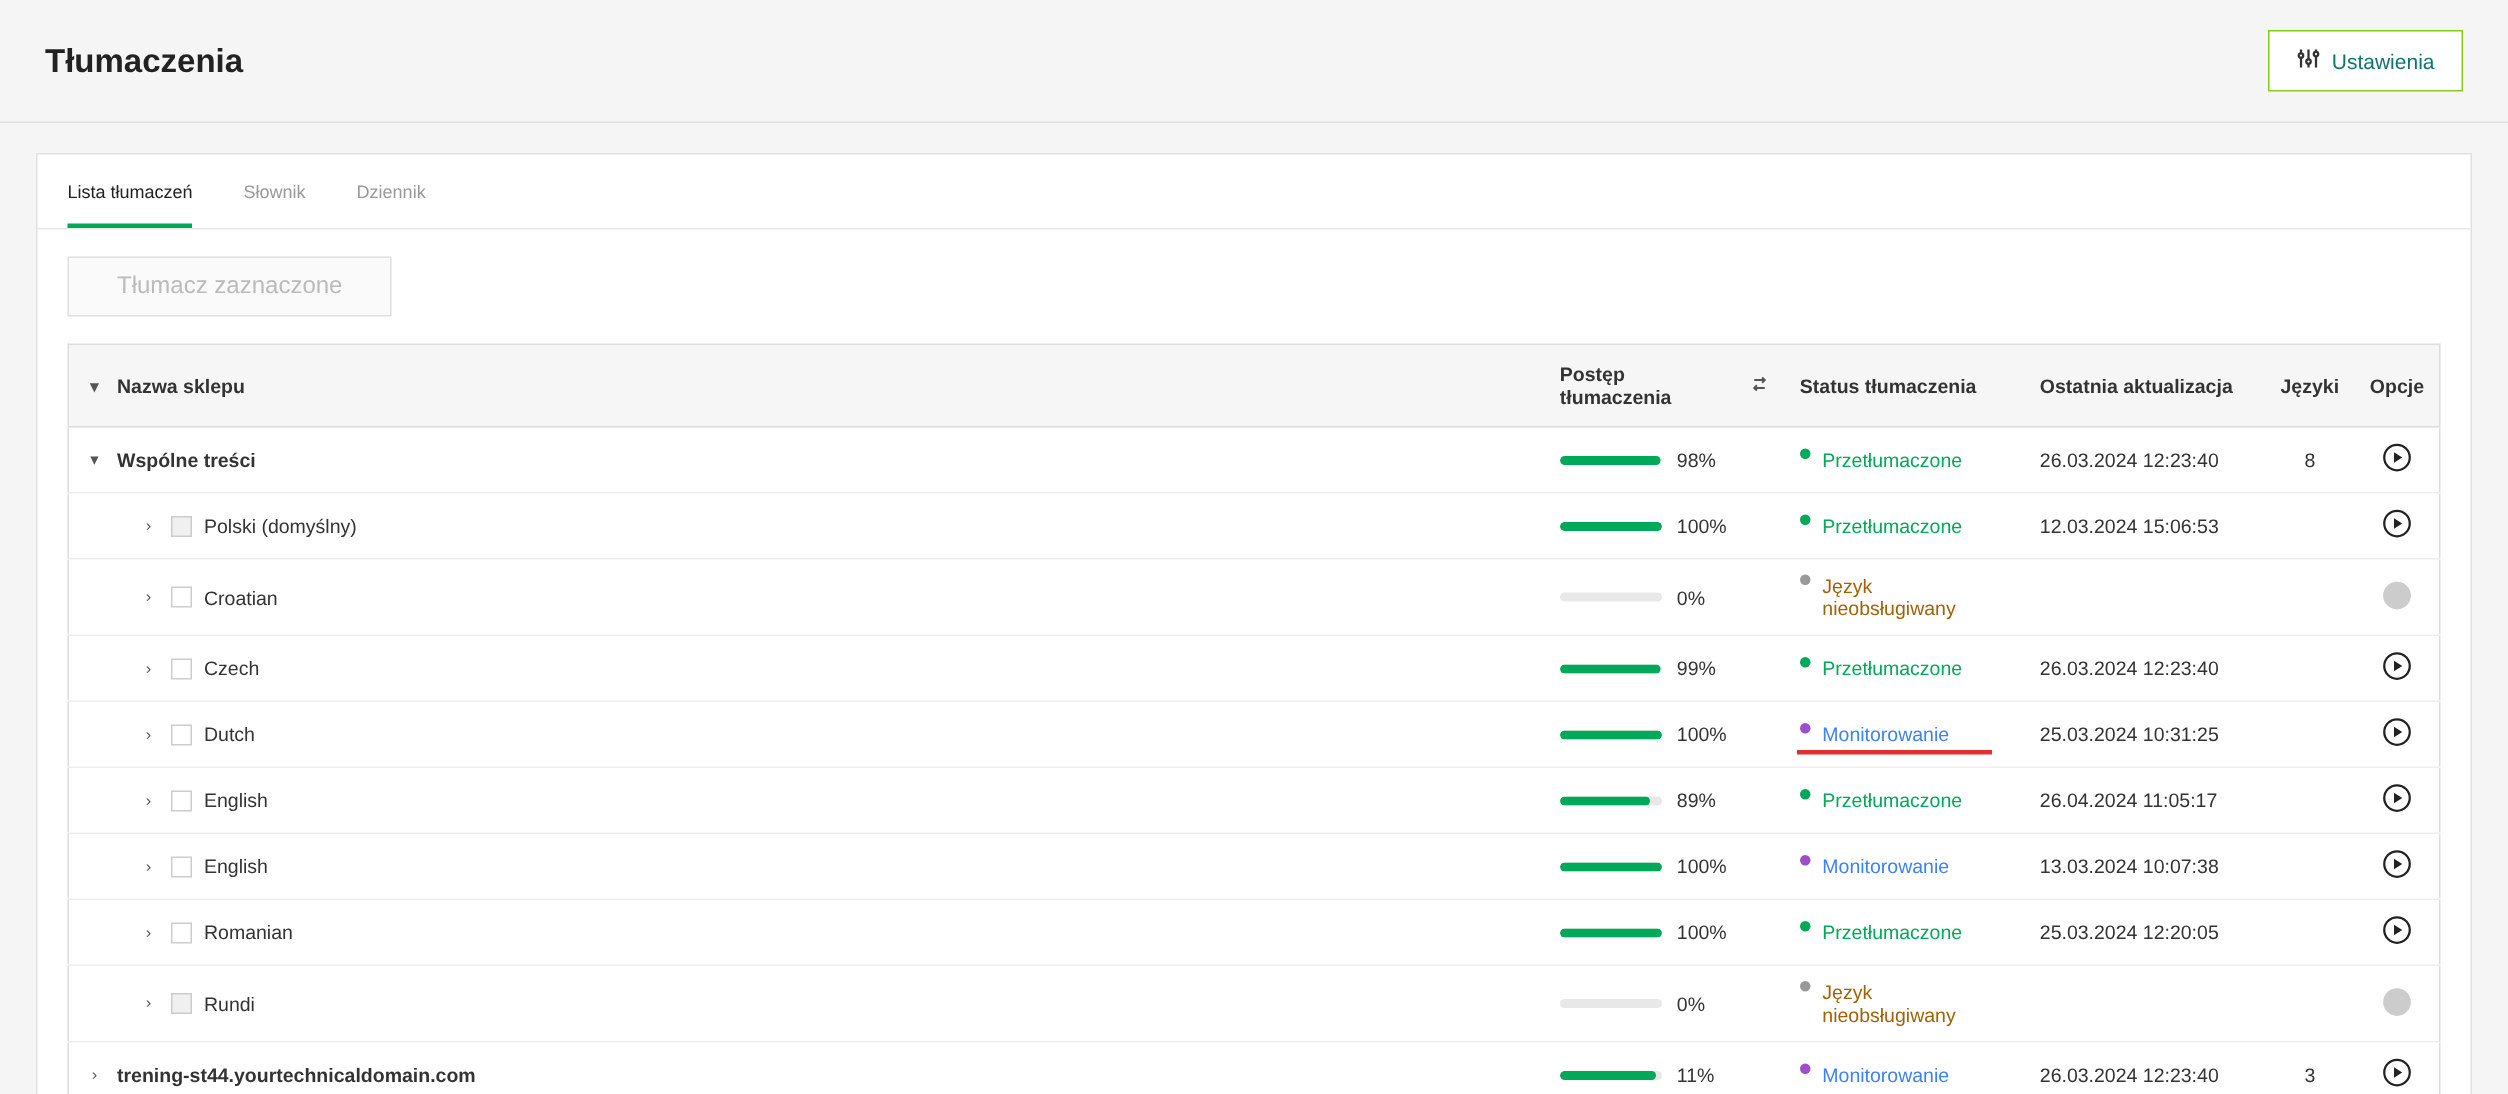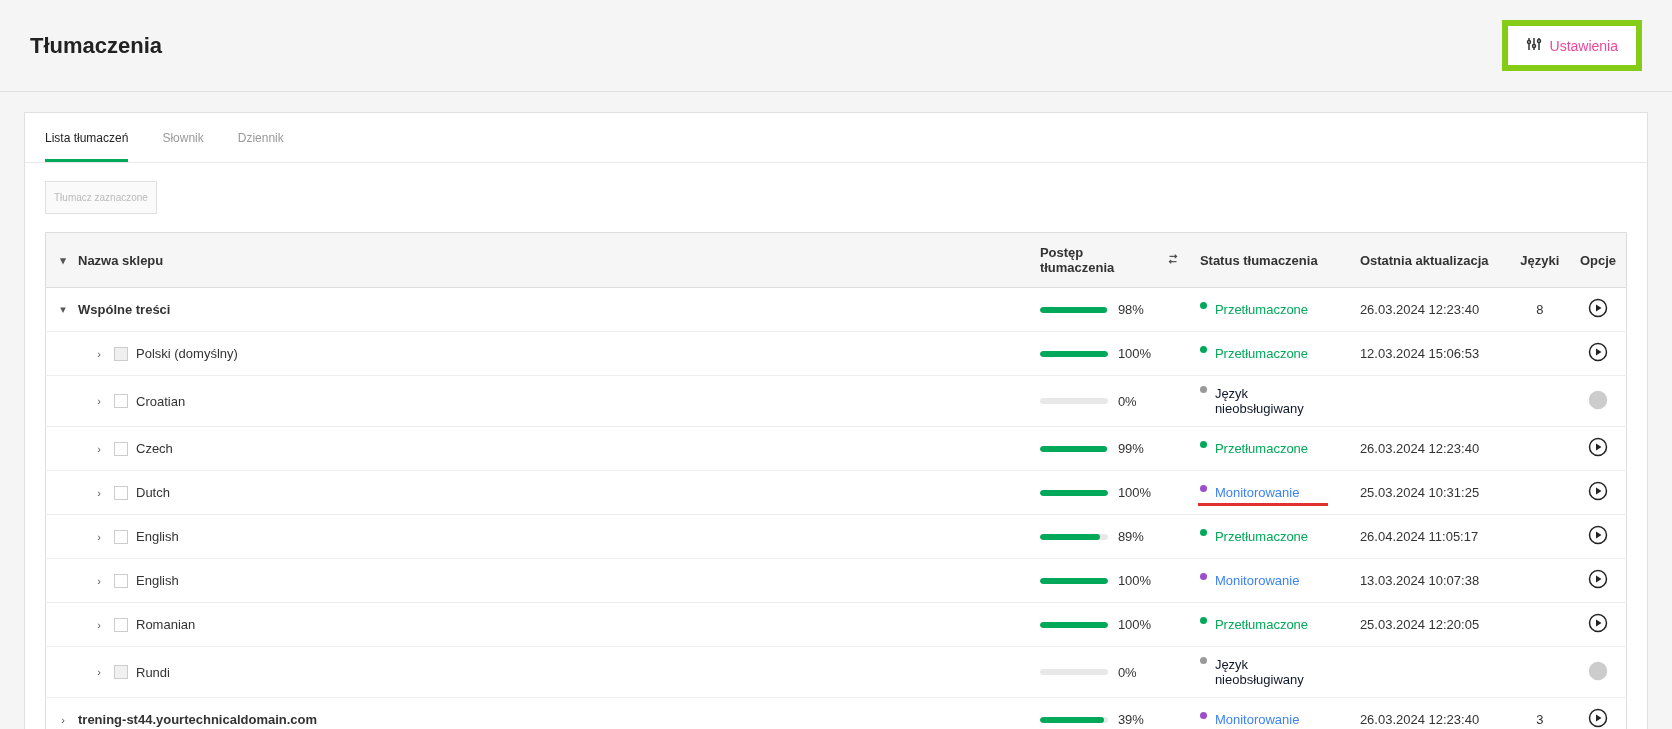--- a/index.html
+++ b/index.html
@@ -20,25 +20,25 @@
   .page-title {
     font-size: 22px;
     font-weight: bold;
     color: #222;
   }
   .settings-btn {
     display: inline-flex;
     align-items: center;
     gap: 8px;
     background: #fff;
-    border: 6px solid #84cc16;
+    border: 1px solid #84cc16;
     padding: 10px 18px;
     font-size: 14px;
     cursor: pointer;
-    color: #ec4899;
+    color: #0f766e;
   }
   .settings-btn svg { width: 16px; height: 16px; }
   .panel {
     background: #fff;
     margin: 20px 24px;
     border: 1px solid #e0e0e0;
     padding: 0;
   }
   .tabs {
     display: flex;
@@ -57,22 +57,22 @@
     font-weight: 500;
     border-bottom: 3px solid #00a85a;
   }
   .toolbar {
     padding: 18px 20px;
   }
   .btn-disabled {
     border: 1px solid #e0e0e0;
     background: #fafafa;
     color: #bbb;
-    padding: 10px 8px;
-    font-size: 10px;
+    padding: 10px 32px;
+    font-size: 16px;
   }
   .table-wrap {
     padding: 0 20px 20px 20px;
   }
   table {
     width: 100%;
     border-collapse: collapse;
     border: 1px solid #ddd;
   }
   thead th {
@@ -141,21 +141,21 @@
     height: 7px;
     border-radius: 50%;
     display: inline-block;
     flex-shrink: 0;
   }
   .dot.green { background: #00a85a; }
   .dot.purple { background: #9b4dca; }
   .dot.gray { background: #999; }
   .status-text.green { color: #00a85a; }
   .status-text.purple { color: #3b82f6; }
-  .status-text.gray { color: #0f172a; }
+  .status-text.gray { color: #a16207; }
   .underline-red {
     position: absolute;
     left: -2px;
     bottom: -6px;
     height: 3px;
     width: 130px;
     background: #e03030;
   }
   .play-btn {
     width: 20px;
@@ -503,21 +503,21 @@
               <div class="name-cell indent-0">
                 <span class="chev">›</span>
                 <span class="bold">trening-st44.yourtechnicaldomain.com</span>
               </div>
             </td>
             <td class="col-progress">
               <div class="progress-wrap">
                 <div class="progress-bar">
                   <div class="progress-fill" style="width: 95%;"></div>
                 </div>
-                <span>39%</span>
+                <span>11%</span>
               </div>
             </td>
             <td class="col-status">
               <div class="status-wrap">
                 <span class="dot purple"></span>
                 <span class="status-text purple">Monitorowanie</span>
               </div>
             </td>
             <td class="col-updated">26.03.2024 12:23:40</td>
             <td class="col-langs center">3</td>

